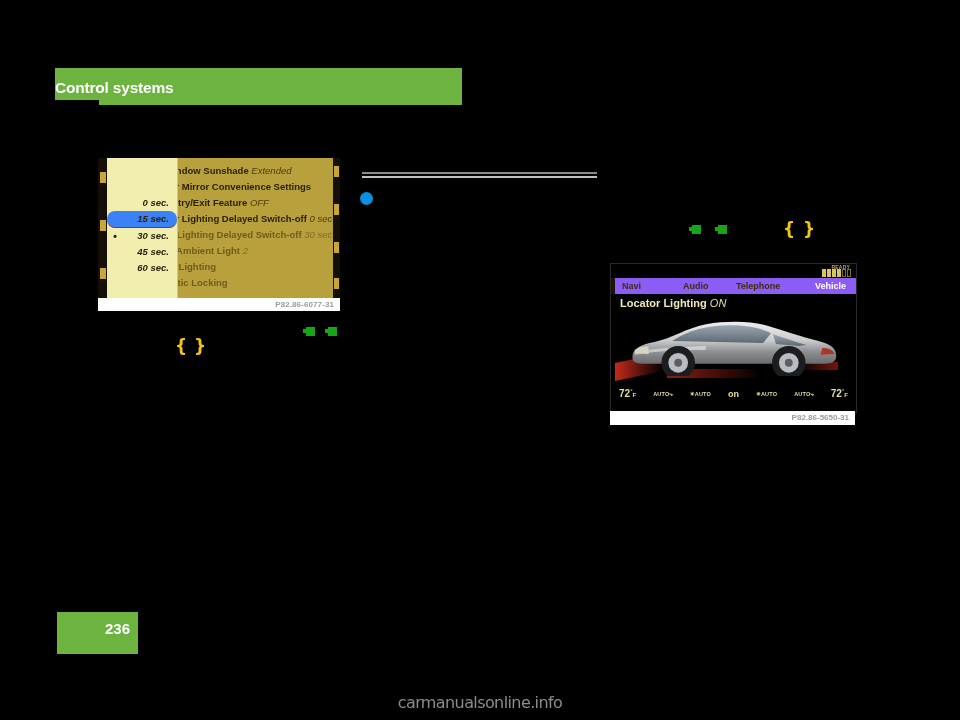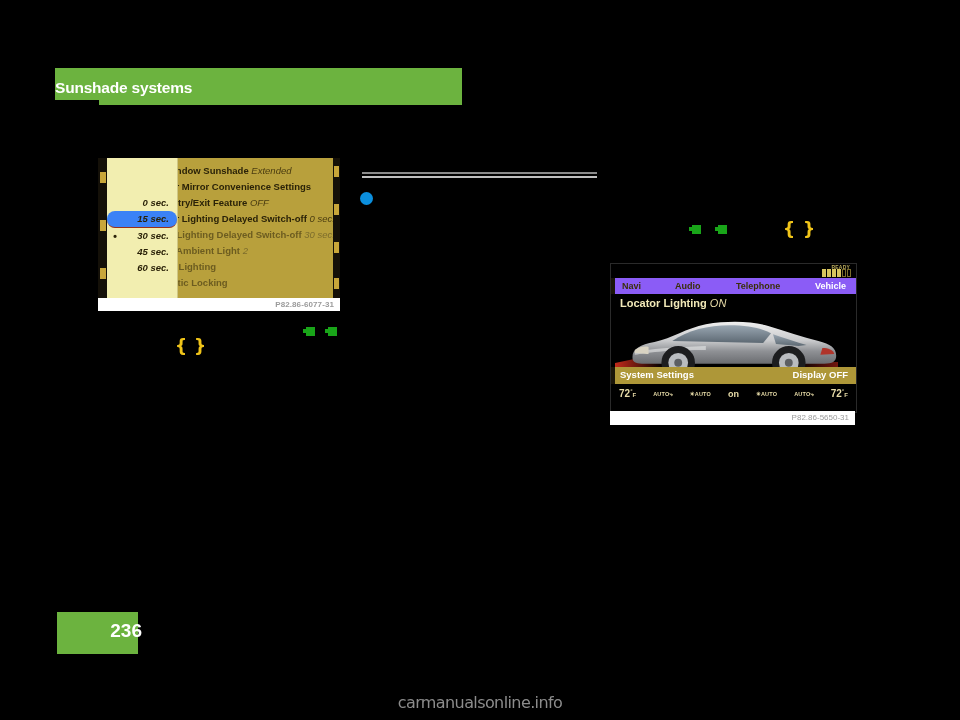--- a/index.html
+++ b/index.html
@@ -57,24 +57,23 @@
     width: 81px;
     height: 42px;
     background: #6cb33f;
   }
   .pagenum-text {
     position: absolute;
     left: 57px;
     top: 620px;
     width: 73px;
     text-align: right;
-    font-size: 19px;
+    font-size: 15px;
     font-weight: bold;
     color: #ffffff;
-    padding-left: 12px;
   }
 
   
   .fig1 {
     position: absolute;
     left: 98px;
     top: 158px;
     width: 242px;
     height: 140px;
     background: #b8a03c;
@@ -378,21 +377,21 @@
     height: 14px;
     background: #ffffff;
   }
   .fig2-caption {
     position: absolute;
     left: 610px;
     top: 413px;
     width: 239px;
     text-align: right;
     font-size: 8px;
-    font-weight: normal;
+    font-weight: bold;
     color: #9b9b9b;
   }
 
   
   .rule {
     position: absolute;
     left: 362px;
     top: 172px;
     width: 235px;
     height: 2px;
@@ -459,21 +458,21 @@
   
 </style>
 </head>
 <body>
 
 <div class="page">
 
   <div class="chapter-bar">
     <div class="notch"></div>
   </div>
-  <div class="chapter-title">Sunshade systems</div>
+  <div class="chapter-title">Control systems</div>
 
   <div class="fig1">
     <div class="left-rail">
       <i style="top:14px"></i>
         <i style="top:62px"></i>
         <i style="top:110px"></i>
     </div>
     <div class="right-rail">
       <i style="top:8px"></i>
         <i style="top:46px"></i>
@@ -562,21 +561,21 @@
           <span></span>
           <span></span>
           <span class="off"></span>
           <span class="off"></span>
       </div>
     </div>
 
     <div class="tabbar">
       <div class="edge"></div>
       <div class="tab" style="left:11px;">Navi</div>
-      <div class="tab" style="left:64px;">Audio</div>
+      <div class="tab" style="left:72px;">Audio</div>
       <div class="tab" style="left:125px;">Telephone</div>
       <div class="tab active" style="right:10px;">Vehicle</div>
     </div>
 
     <div class="subtitle">
       <span>Locator Lighting</span>
       <span class="val">ON</span>
     </div>
 
     <div class="stage">
@@ -606,25 +605,20 @@
         <ellipse cx="64" cy="51" rx="10" ry="10" fill="#b9bcc0"></ellipse>
         <ellipse cx="64" cy="51" rx="4" ry="4" fill="#5c5f63"></ellipse>
         <ellipse cx="176" cy="51" rx="17" ry="17" fill="#1c1d1f"></ellipse>
         <ellipse cx="176" cy="51" rx="10" ry="10" fill="#b9bcc0"></ellipse>
         <ellipse cx="176" cy="51" rx="4" ry="4" fill="#5c5f63"></ellipse>
         <path d="M20,38 C24,35 30,34 34,35 L34,42 C29,42 23,41 20,41 Z" fill="#d9d3c2"></path>
         <path d="M210,36 C216,36 221,38 222,42 L208,43 Z" fill="#b0342a"></path>
       </svg>
     </div>
 
-    <div class="bottombar">
-      <div class="edge"></div>
-      <div class="bb-left">System Settings</div>
-      <div class="bb-right">Display OFF</div>
-    </div>
 
     <div class="climate">
       <div class="temp"><span>72</span><sup>°</sup><span class="unit">F</span></div>
       <div class="cell"><span class="auto">AUTO</span>⤷</div>
       <div class="cell">✴<span class="auto">AUTO</span></div>
       <div class="on">on</div>
       <div class="cell">✴<span class="auto">AUTO</span></div>
       <div class="cell"><span class="auto">AUTO</span>⤷</div>
       <div class="temp"><span>72</span><sup>°</sup><span class="unit">F</span></div>
     </div>

